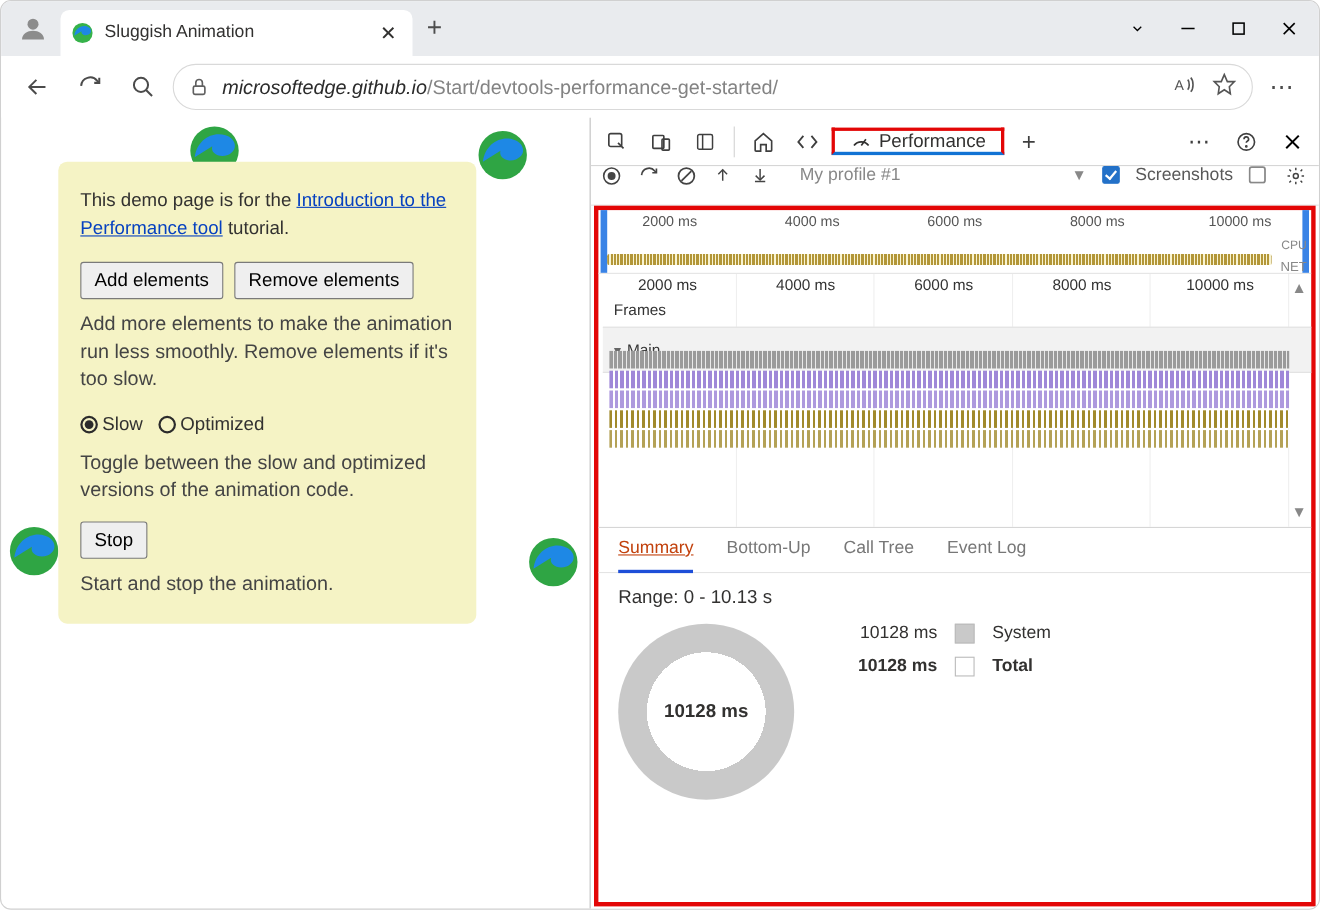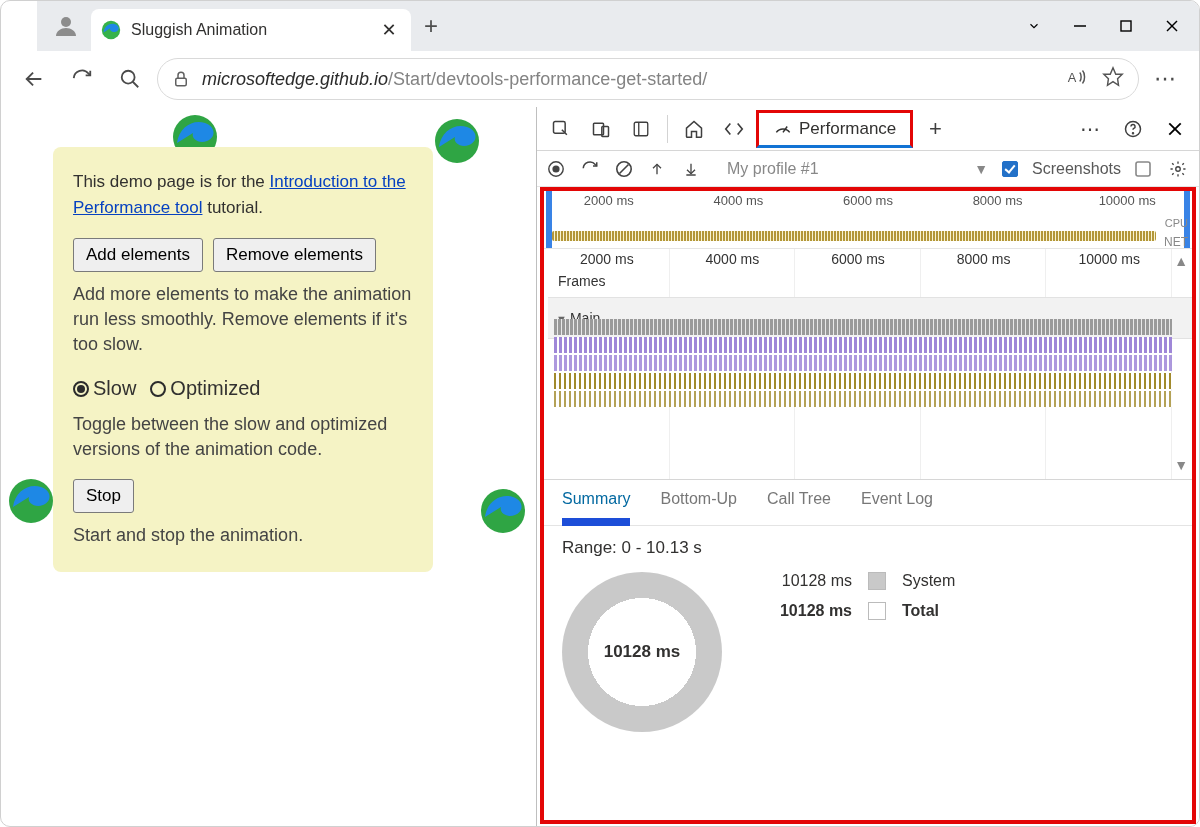--- a/index.html
+++ b/index.html
@@ -14,21 +14,20 @@
     overflow: hidden;
     border: 1px solid #d0d0d0;
   }
   
   .titlebar {
     height: 50px;
     background: #e9ebee;
     display: flex;
     align-items: center;
     padding: 0 4px 0 0;
-    margin-left: 36px;
   }
   .avatar {
     width: 34px; height: 34px;
     display: flex; align-items: center; justify-content: center;
     margin: 0 8px 0 12px;
     color:#8c8c8c;
   }
   .tab {
     background: #fff;
     border-radius: 8px 8px 0 0;
@@ -106,21 +105,21 @@
   .btn {
     border: 1px solid #7a7a7a;
     background: #efefef;
     padding: 6px 12px;
     font-size: 17px;
     border-radius: 3px;
     cursor: pointer;
   }
   .btn-row { display: flex; gap: 10px; margin-bottom: 10px;}
   .helptext { font-size: 18px; color:#444; margin-bottom: 16px; line-height:1.4;}
-  .radios { display:flex; gap:14px; align-items:center; font-size:20px; margin-bottom:8px;}
+  .radios { display:flex; gap:14px; align-items:center; font-size:17px; margin-bottom:8px;}
   .radio { display:flex; align-items:center; gap:4px;}
   .radio-dot{
     width:16px;height:16px;border:2px solid #2b2b2b;border-radius:50%;display:flex;align-items:center;justify-content:center;
   }
   .radio-dot.filled::after{ content:""; width:8px;height:8px;border-radius:50%;background:#2b2b2b;}
   
   .devtools {
     flex: 1;
     border-left: 1px solid #bfbfbf;
     display: flex;
@@ -136,30 +135,30 @@
   }
   .dt-ticon {
     width: 36px; height: 36px;
     display:flex; align-items:center; justify-content:center;
     color:#3f3f3f;
   }
   .dt-divider { width:1px; height:28px; background:#d3d3d3; margin:0 4px;}
   .dt-tab-perf {
     border: 3px solid #e30606;
     border-bottom-color:#1173d4;
-    height: 38px;
+    height: 25px;
     display:flex; align-items:center; gap:6px;
     padding: 0 14px;
     font-size: 17px;
   }
   .dt-right { margin-left:auto; display:flex; gap:6px; align-items:center;}
   
   .dt-toolbar {
     height: 36px;
-    display:flex; align-items:center;
+    display:flex; 
     padding: 0 10px;
     gap: 14px;
     border-bottom:1px solid #e4e4e4;
     color:#585858;
   }
   .dt-toolbar .icon{ width:20px; display:flex;}
   .profile-name{ color:#888; font-size:16px; flex:0 0 auto; margin-left:10px;}
   .tri{ color:#888;}
   .checkbox{
     width:16px;height:16px;border:1.5px solid #2371c8;border-radius:2px;background:#2371c8;display:flex;align-items:center;justify-content:center;
@@ -222,21 +221,21 @@
   .summary-wrap{
     border-top:1px solid #d6d6d6;
     padding: 0;
   }
   .sum-tabs{
     display:flex; gap:30px; padding: 10px 18px 0 18px;
     border-bottom:1px solid #e4e4e4;
     font-size:16px; color:#777;
   }
   .sum-tab{ padding-bottom:10px; cursor:pointer;}
-  .sum-tab.active{ color:#0369a1; border-bottom:8px solid #1d4ed8; margin-bottom:-1px;}
+  .sum-tab.active{ color:#c2410c; border-bottom:3px solid #1d4ed8; margin-bottom:-1px;text-decoration:underline;}
   .sum-body{ padding:14px 18px; display:flex; gap:40px; align-items:flex-start;}
   .range-text{ font-size:17px; padding:12px 18px 0 18px;}
   .donut{
     width:160px; height:160px; border-radius:50%;
     background: radial-gradient(circle, #fff 0 54px, #c9c9c9 54px 80px);
     display:flex; align-items:center; justify-content:center;
     font-weight:700; font-size:17px;
   }
   .legend{ font-size:16px; }
   .legend-row{ display:flex; align-items:center; gap:16px; margin-bottom:12px;}

